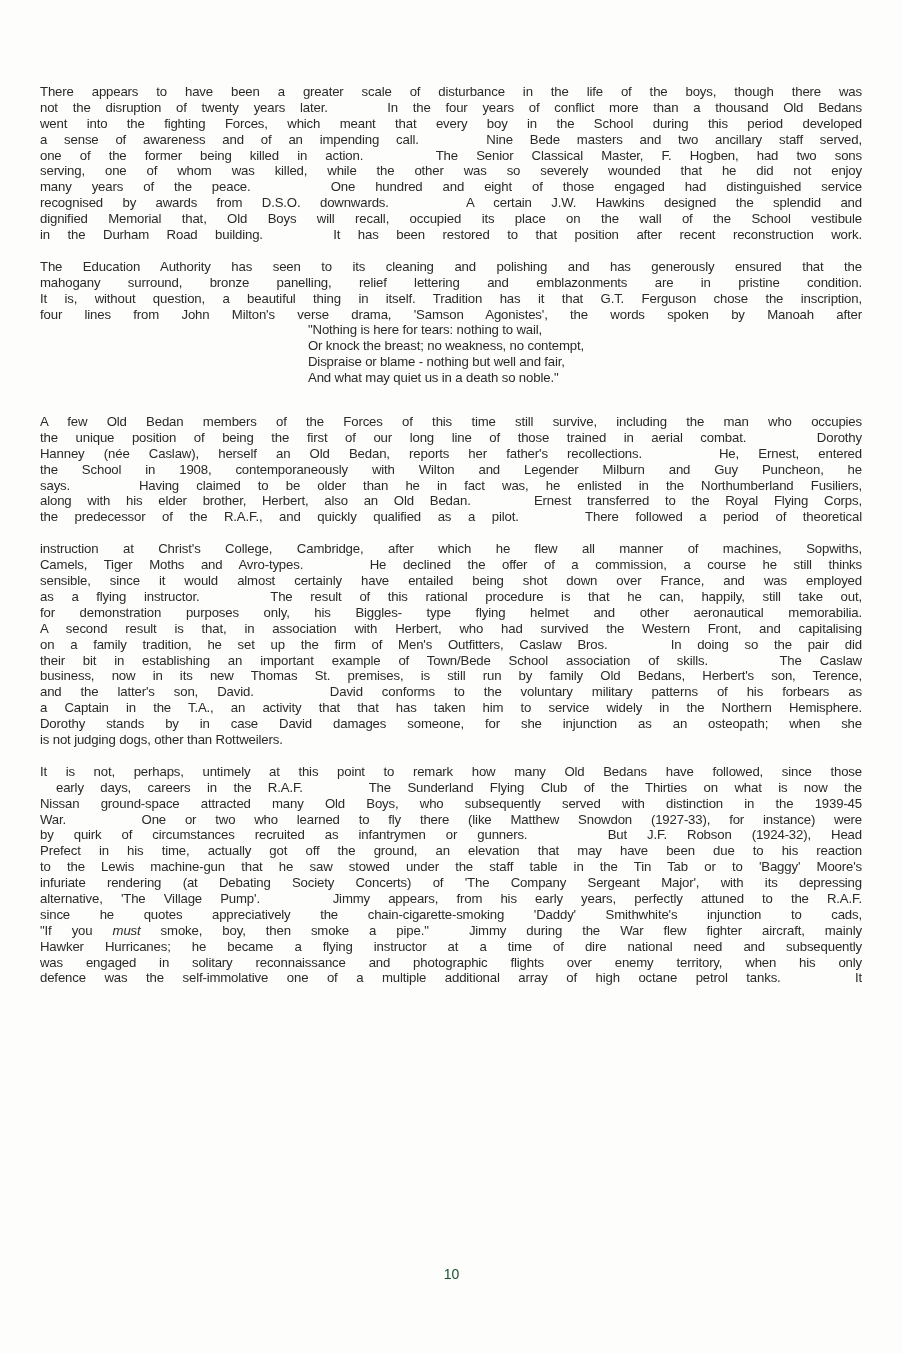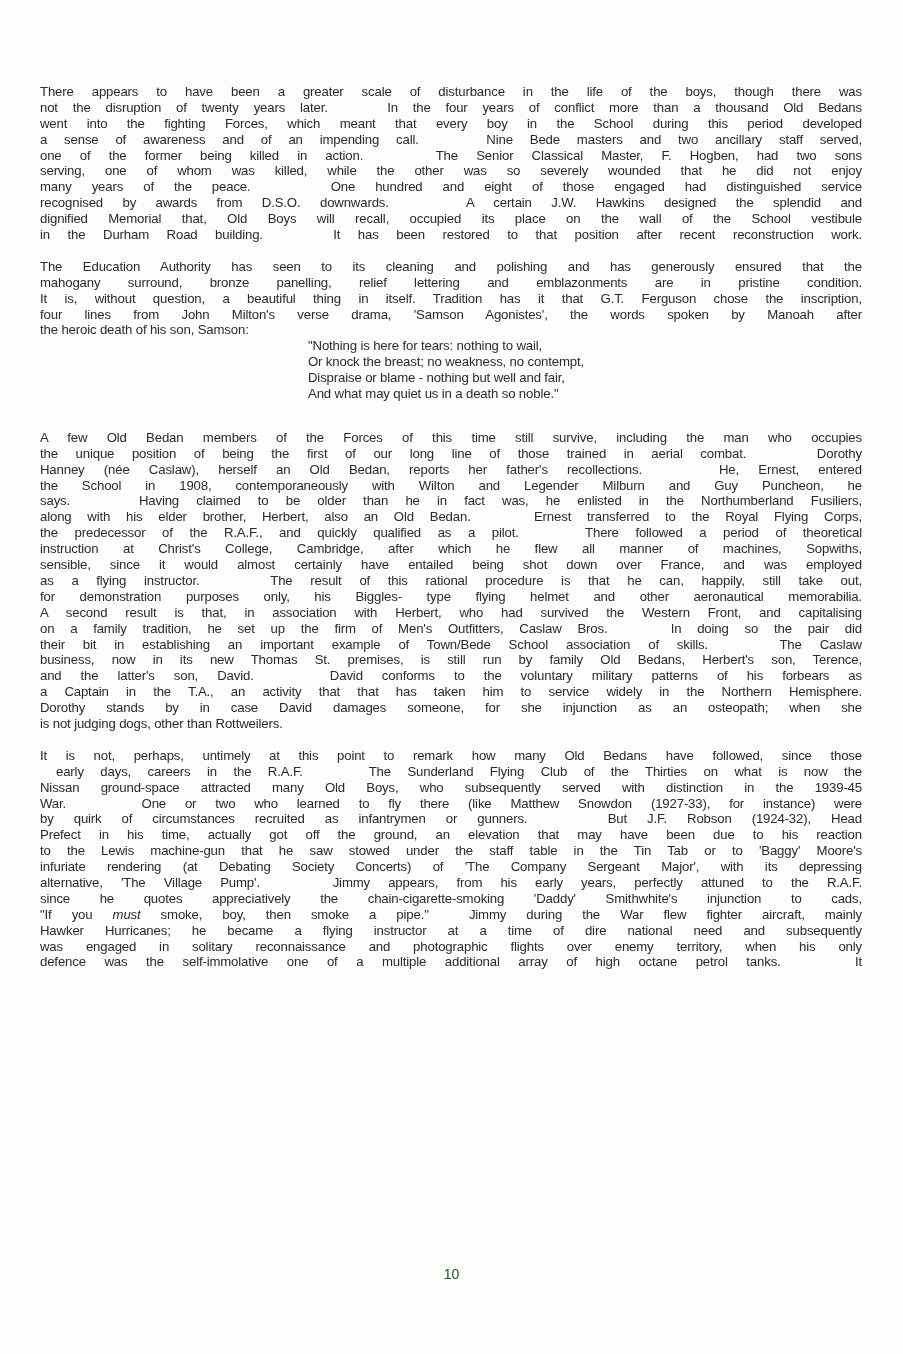--- a/index.html
+++ b/index.html
@@ -45,39 +45,39 @@
       <span class="line" style="white-space: pre;">recognised by awards from D.S.O. downwards.    A certain J.W. Hawkins designed the splendid and</span>
       <span class="line" style="white-space: pre;">dignified Memorial that, Old Boys will recall, occupied its place on the wall of the School vestibule</span>
       <span class="line" style="white-space: pre;">in the Durham Road building.    It has been restored to that position after recent reconstruction work.</span>
     </div>
 
     <div class="para" style="margin-bottom:0">
       <span class="line" style="white-space: pre;">The Education Authority has seen to its cleaning and polishing and has generously ensured that the</span>
       <span class="line" style="white-space: pre;">mahogany surround, bronze panelling, relief lettering and emblazonments are in pristine condition.</span>
       <span class="line" style="white-space: pre;">It is, without question, a beautiful thing in itself. Tradition has it that G.T. Ferguson chose the inscription,</span>
       <span class="line" style="white-space: pre;">four lines from John Milton's verse drama, 'Samson Agonistes', the words spoken by Manoah after</span>
-      <span class="line last" style="white-space: pre;">the heroic death of his son, Samson:</span>
     </div>
 
     <div class="quote">
       <span class="line" style="white-space: pre;">"Nothing is here for tears: nothing to wail,</span>
       <span class="line" style="white-space: pre;">Or knock the breast; no weakness, no contempt,</span>
       <span class="line" style="white-space: pre;">Dispraise or blame - nothing but well and fair,</span>
       <span class="line" style="white-space: pre;">And what may quiet us in a death so noble."</span>
     </div>
 
     <div class="para" style="margin-top:28px">
       <span class="line" style="white-space: pre;">A few Old Bedan members of the Forces of this time still survive, including the man who occupies</span>
       <span class="line" style="white-space: pre;">the unique position of being the first of our long line of those trained in aerial combat.    Dorothy</span>
       <span class="line" style="white-space: pre;">Hanney (née Caslaw), herself an Old Bedan, reports her father's recollections.    He, Ernest, entered</span>
       <span class="line" style="white-space: pre;">the School in 1908, contemporaneously with Wilton and Legender Milburn and Guy Puncheon, he</span>
       <span class="line" style="white-space: pre;">says.    Having claimed to be older than he in fact was, he enlisted in the Northumberland Fusiliers,</span>
       <span class="line" style="white-space: pre;">along with his elder brother, Herbert, also an Old Bedan.    Ernest transferred to the Royal Flying Corps,</span>
       <span class="line" style="white-space: pre;">the predecessor of the R.A.F., and quickly qualified as a pilot.    There followed a period of theoretical</span>
-      <span class="line" style="white-space: pre;">instruction at Christ's College, Cambridge, after which he flew all manner of machines, Sopwiths,</span>
+      <span class="line" style="white-space: pre; margin-top: 16px;">instruction at Christ's College, Cambridge, after which he flew all manner of machines, Sopwiths,</span>
+      <span class="line" style="white-space: pre;">Camels, Tiger Moths and Avro-types.    He declined the offer of a commission, a course he still thinks</span>
       <span class="line" style="white-space: pre;">sensible, since it would almost certainly have entailed being shot down over France, and was employed</span>
       <span class="line" style="white-space: pre;">as a flying instructor.    The result of this rational procedure is that he can, happily, still take out,</span>
       <span class="line" style="white-space: pre;">for demonstration purposes only, his Biggles- type flying helmet and other aeronautical memorabilia.</span>
       <span class="line" style="white-space: pre;">A second result is that, in association with Herbert, who had survived the Western Front, and capitalising</span>
       <span class="line" style="white-space: pre;">on a family tradition, he set up the firm of Men's Outfitters, Caslaw Bros.    In doing so the pair did</span>
       <span class="line" style="white-space: pre;">their bit in establishing an important example of Town/Bede School association of skills.    The Caslaw</span>
       <span class="line" style="white-space: pre;">business, now in its new Thomas St. premises, is still run by family Old Bedans, Herbert's son, Terence,</span>
       <span class="line" style="white-space: pre;">and the latter's son, David.    David conforms to the voluntary military patterns of his forbears as</span>
       <span class="line" style="white-space: pre;">a Captain in the T.A., an activity that that has taken him to service widely in the Northern Hemisphere.</span>
       <span class="line" style="white-space: pre;">Dorothy stands by in case David damages someone, for she injunction as an osteopath; when she</span>

